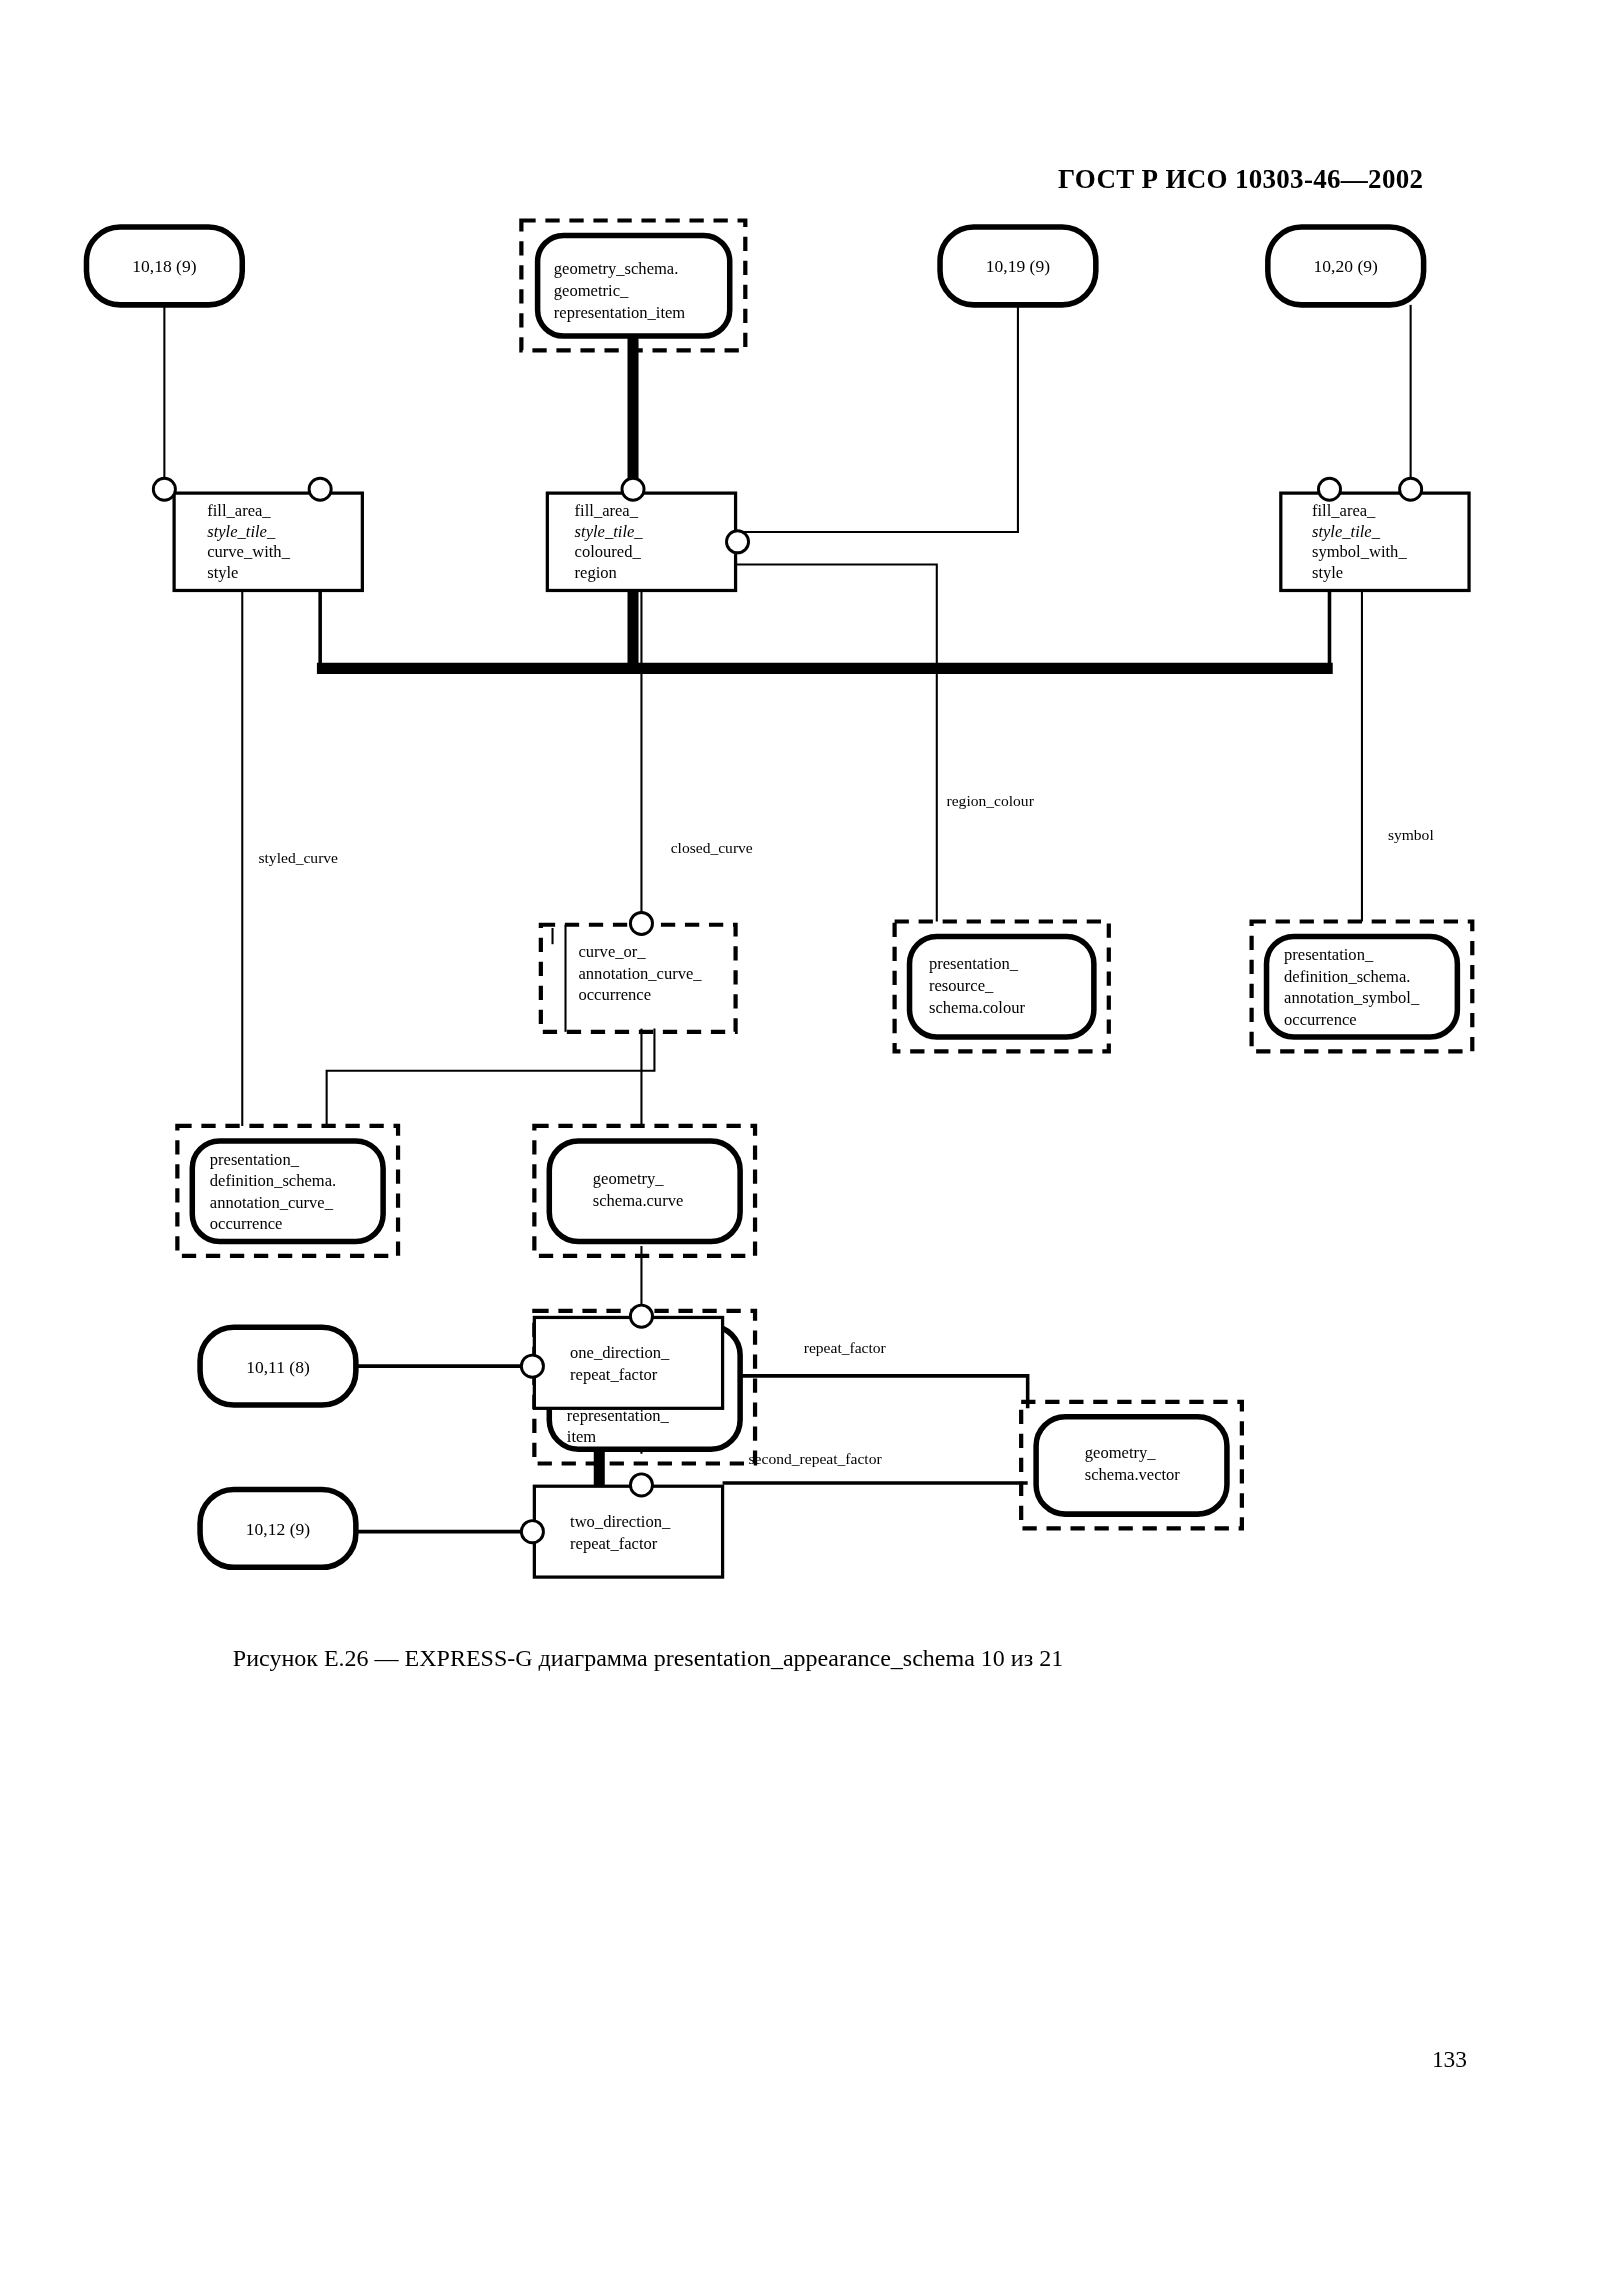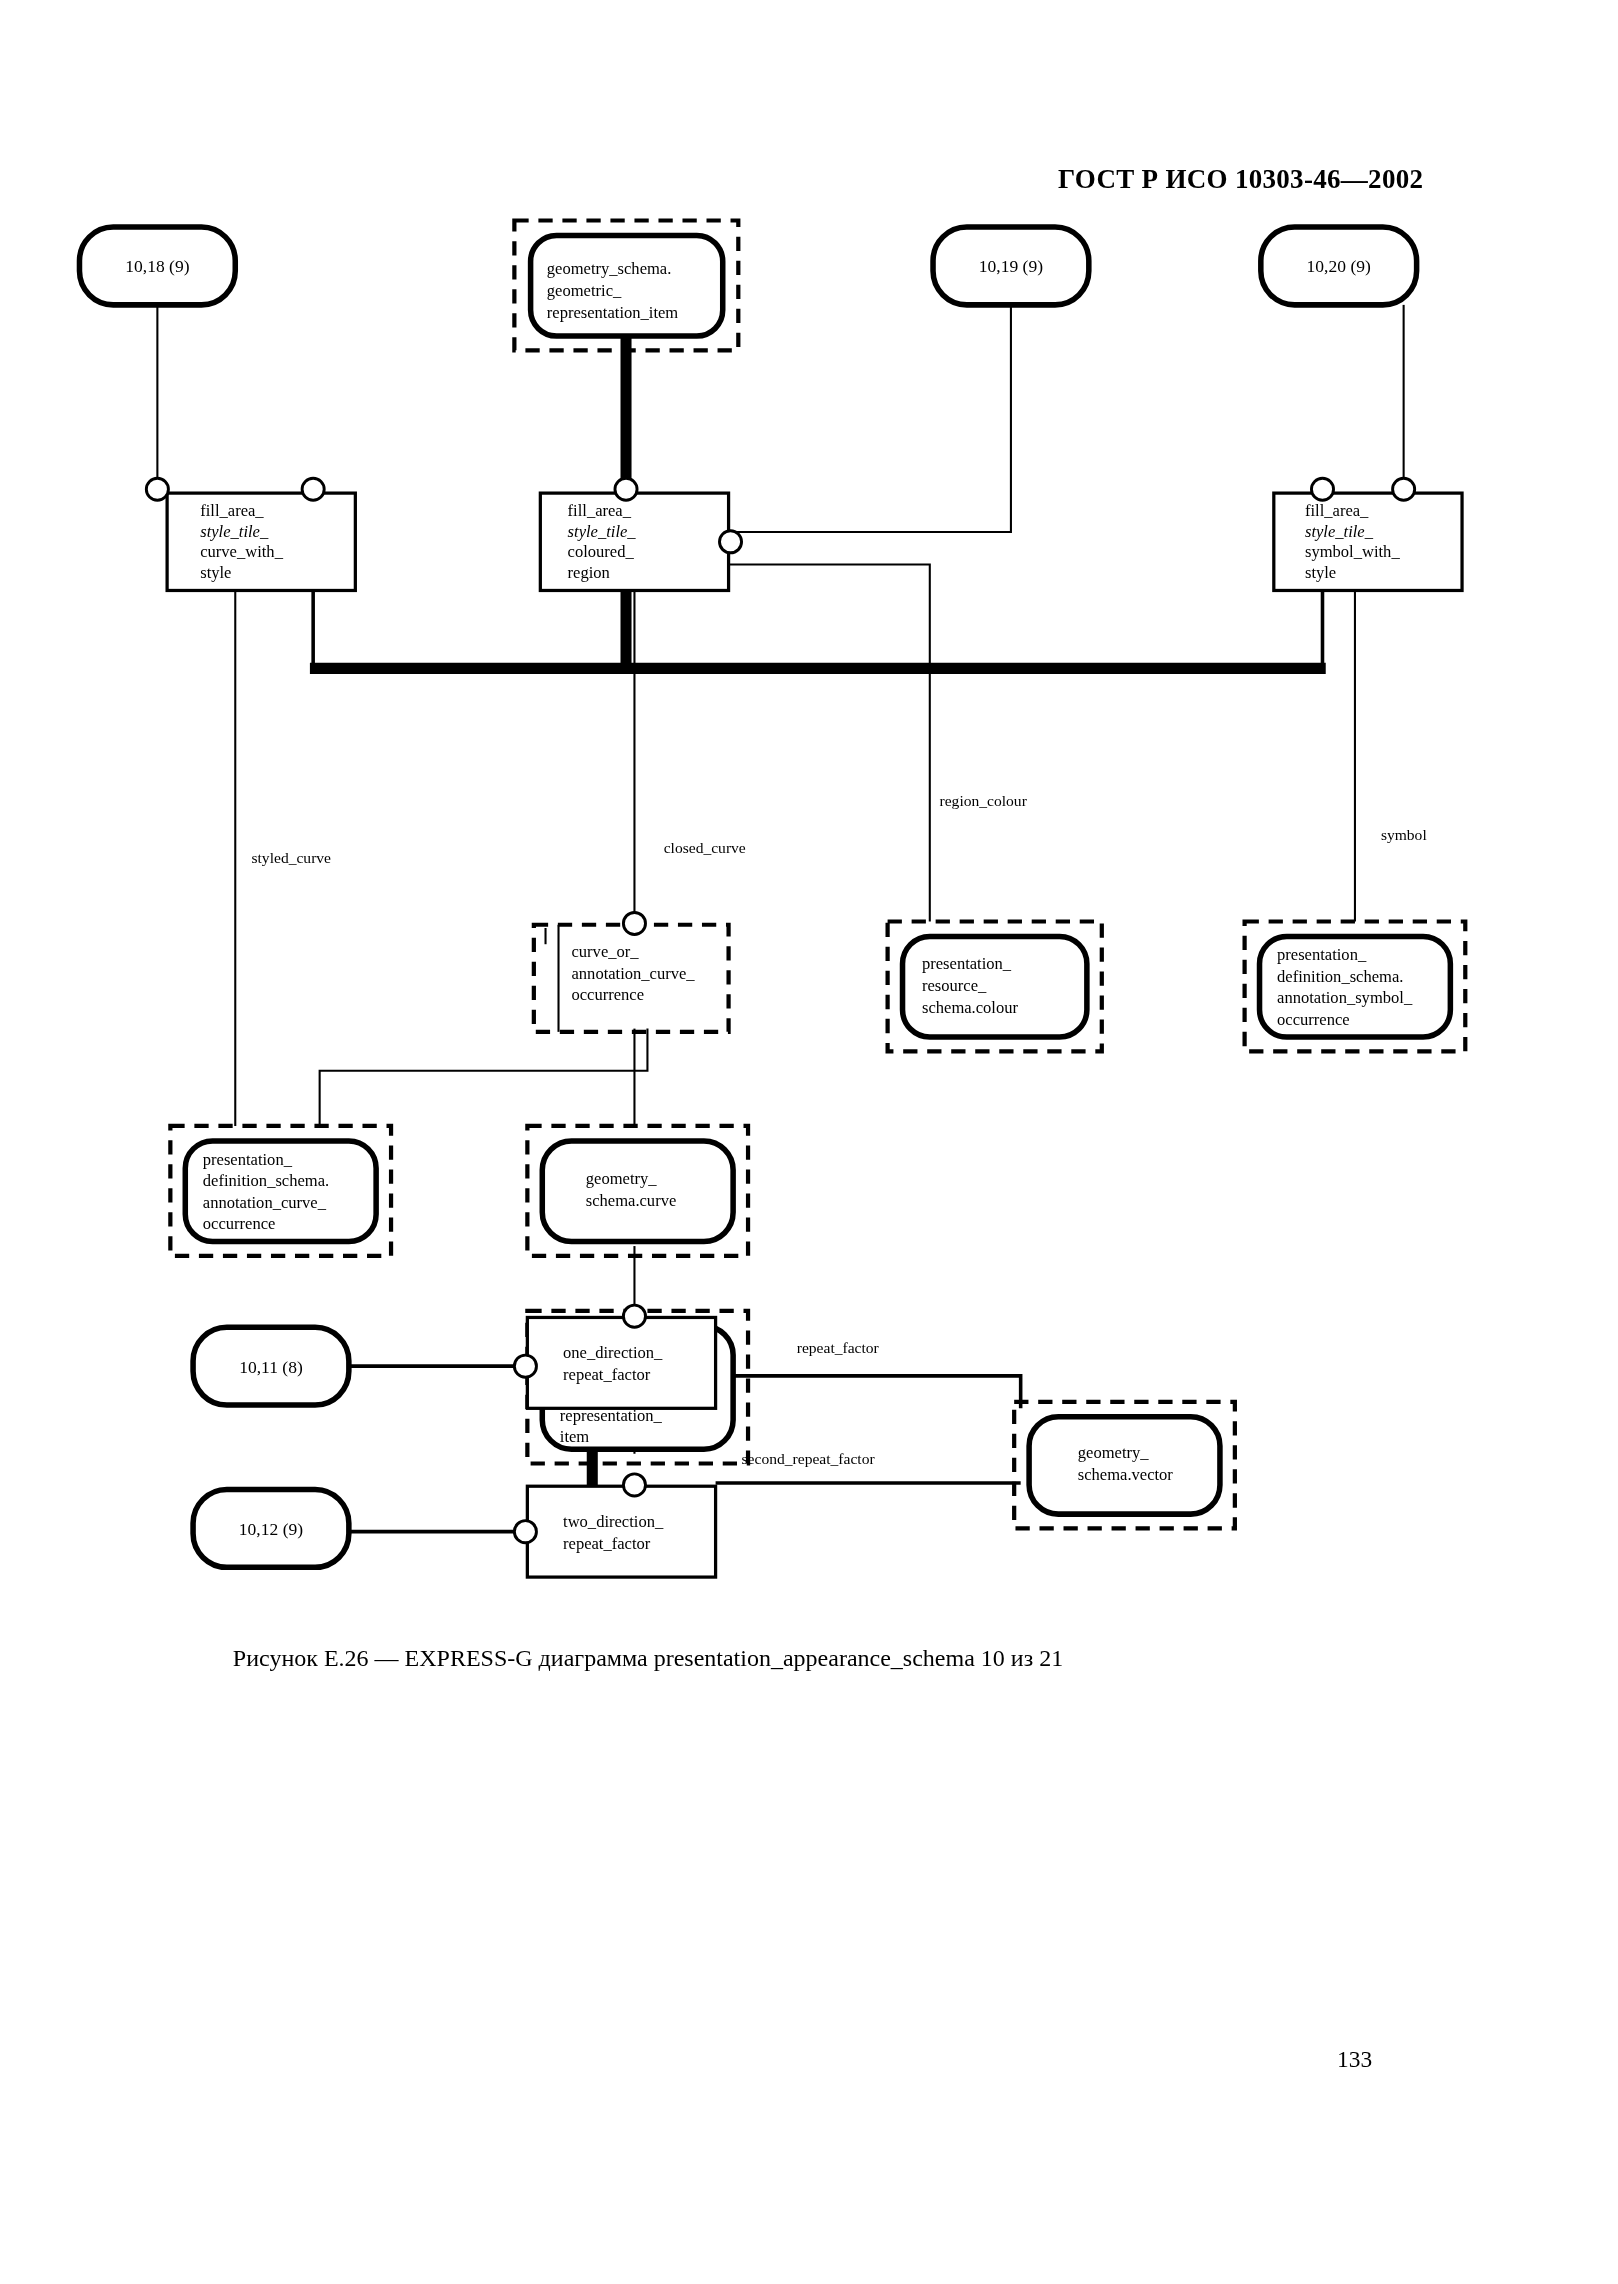--- a/index.html
+++ b/index.html
@@ -27,21 +27,21 @@
     top: 164px;
     width: 402px;
     text-align: left;
     font-size: 27px;
     font-weight: bold;
     letter-spacing: 0.3px;
     white-space: nowrap;
   }
   .figure-area {
     position: absolute;
-    left: 8px;
+    left: 15px;
     top: 214px;
     width: 1428px;
     height: 1428px;
   }
   svg.diagram {
     display: block;
   }
   .caption {
     position: absolute;
     left: 0;
@@ -49,21 +49,21 @@
     width: 1296px;
     text-align: center;
     font-size: 24px;
     white-space: nowrap;
   }
   .page-number {
     position: absolute;
     left: 1337px;
     top: 2046px;
     width: 130px;
-    text-align: left;
+    text-align: right;
     font-size: 23.4px;
   }
   .node-text {
     font-family: "Liberation Serif", serif;
     font-size: 25.5px;
     fill: #000000;
   }
   .node-text-ital {
     font-family: "Liberation Serif", serif;
     font-size: 25.5px;

